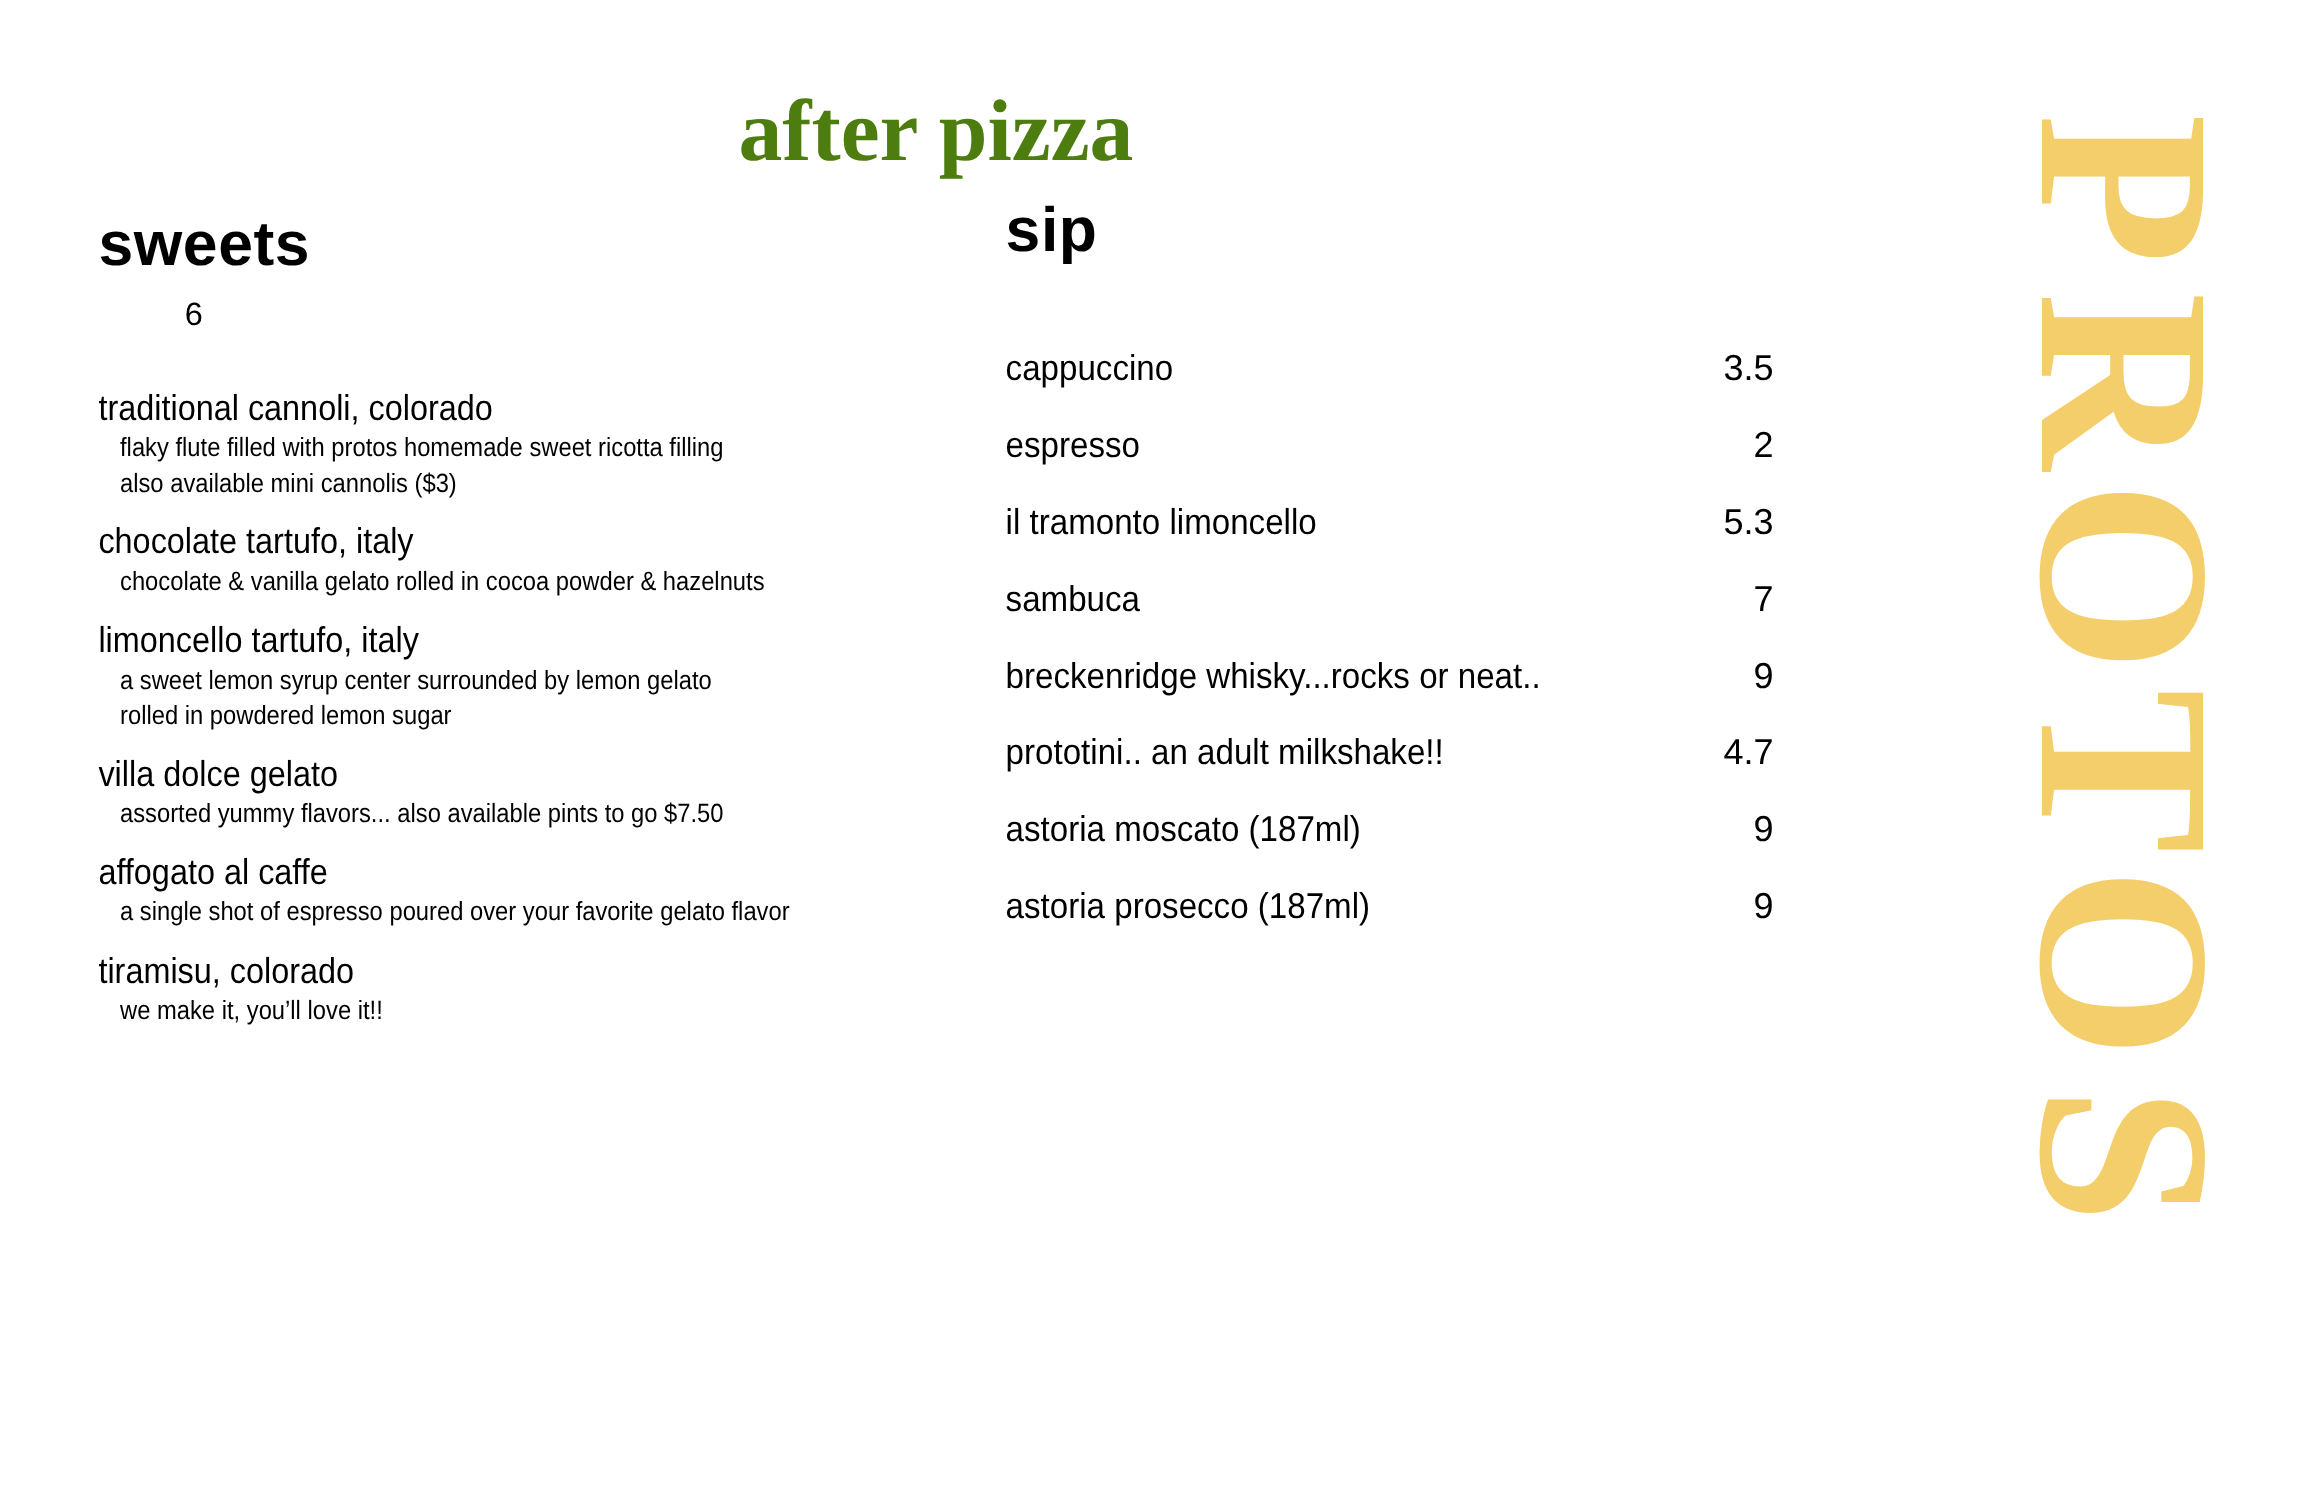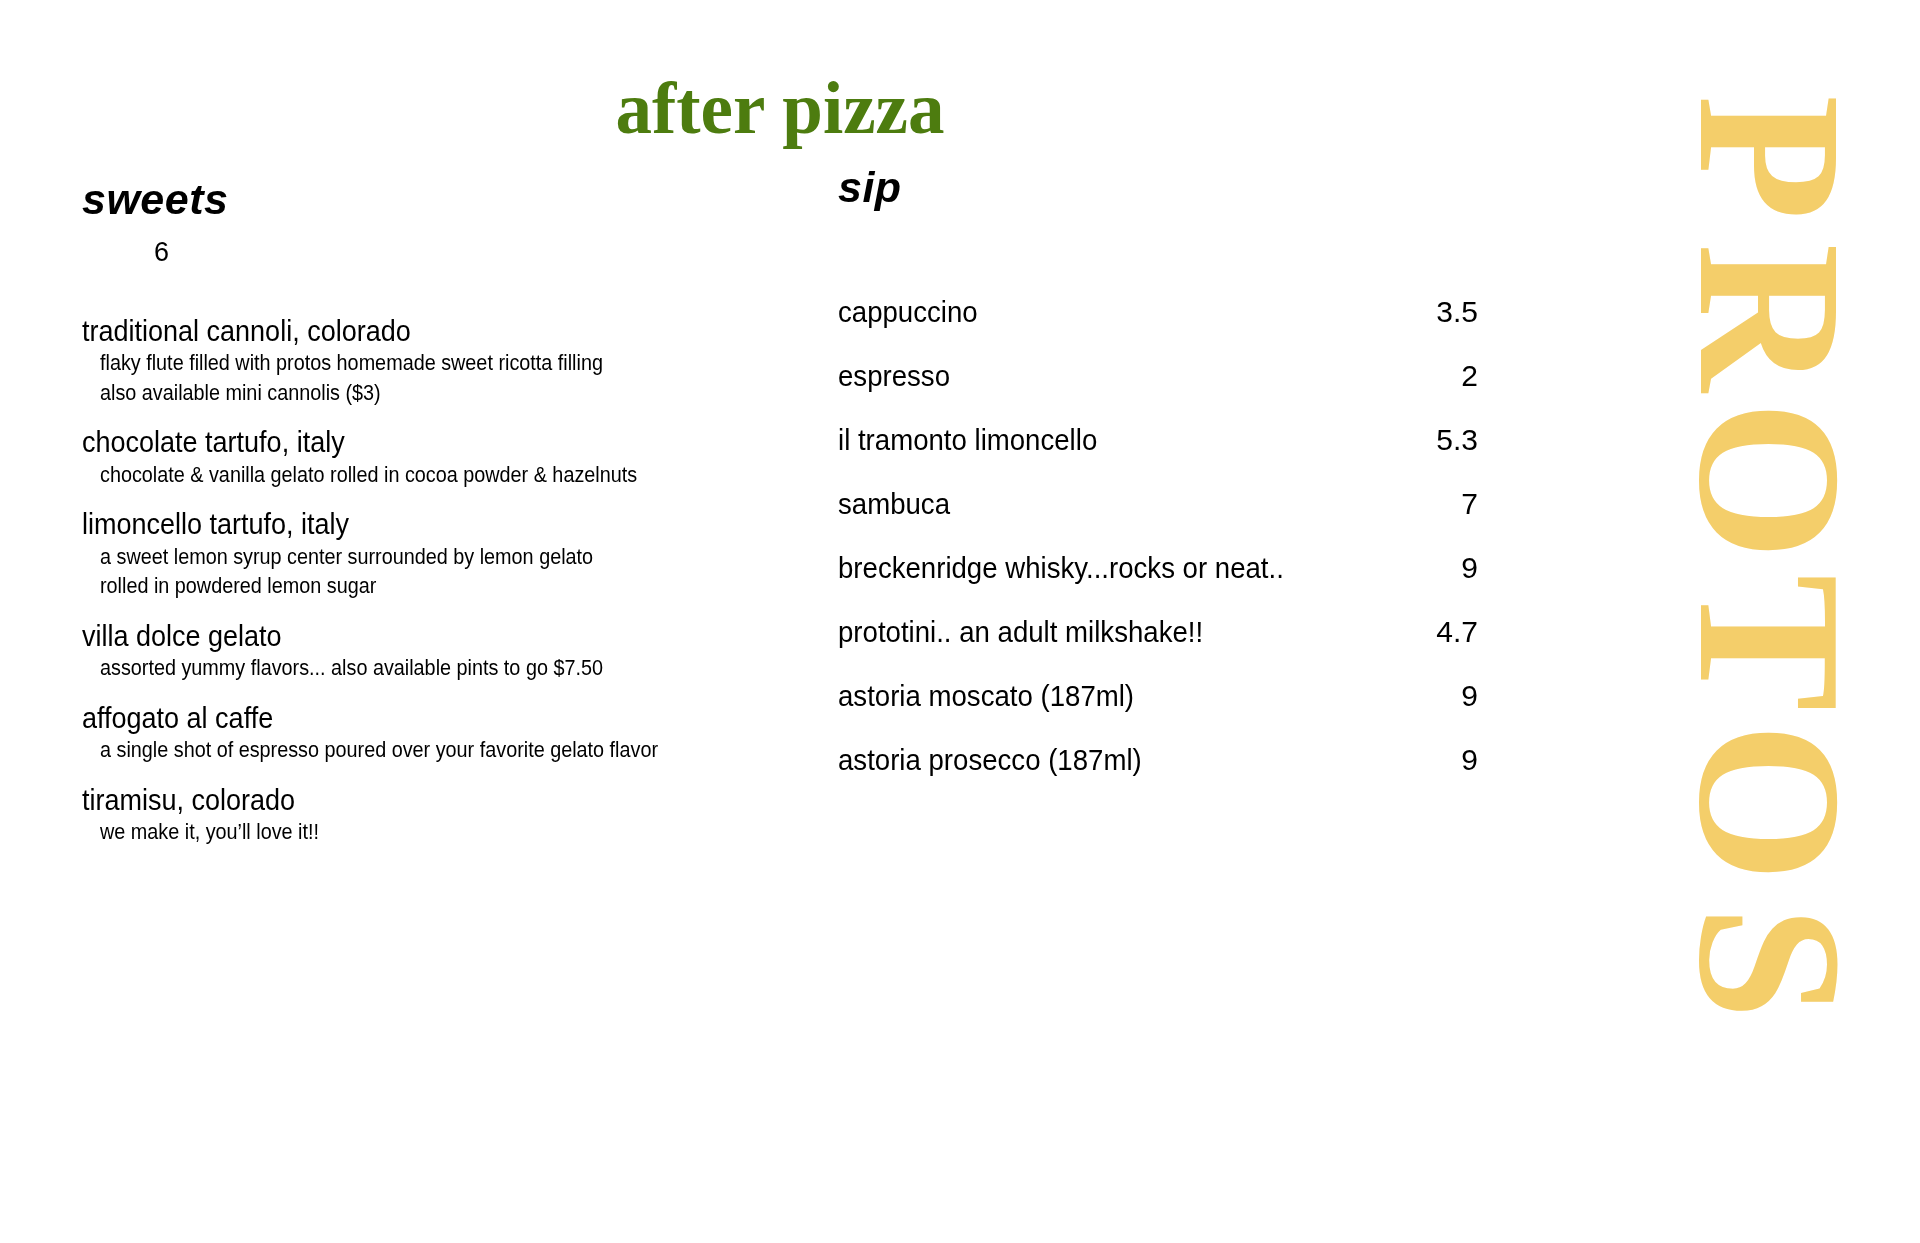--- a/index.html
+++ b/index.html
@@ -69,24 +69,23 @@
     position: absolute;
     left: 838px;
     top: 164px;
     width: 640px;
     z-index: 2;
   }
 
   .col-head {
     font-family: "Liberation Sans", "DejaVu Sans", sans-serif;
     font-weight: 700;
-    font-size: 43px;
+    font-size: 52px;
     line-height: 1.08;
     letter-spacing: 0.5px;
-    font-style: italic;
   }
   .col-price {
     font-size: 27px;
     line-height: 1.2;
     margin-top: 14px;
     margin-left: 72px;
     font-stretch: condensed;
   }
 
   
@@ -112,21 +111,21 @@
     transform: scaleX(0.90);
     transform-origin: left center;
   }
 
   
   #sip-list {
     margin-top: 70px;
   }
   .sip-row {
     display: flex;
-    align-items: center;
+    align-items: flex-start;
     justify-content: space-between;
     height: 64px;
   }
   .sip-name {
     font-size: 30px;
     line-height: 1.2;
     white-space: nowrap;
     transform: scaleX(0.92);
     transform-origin: left center;
   }

